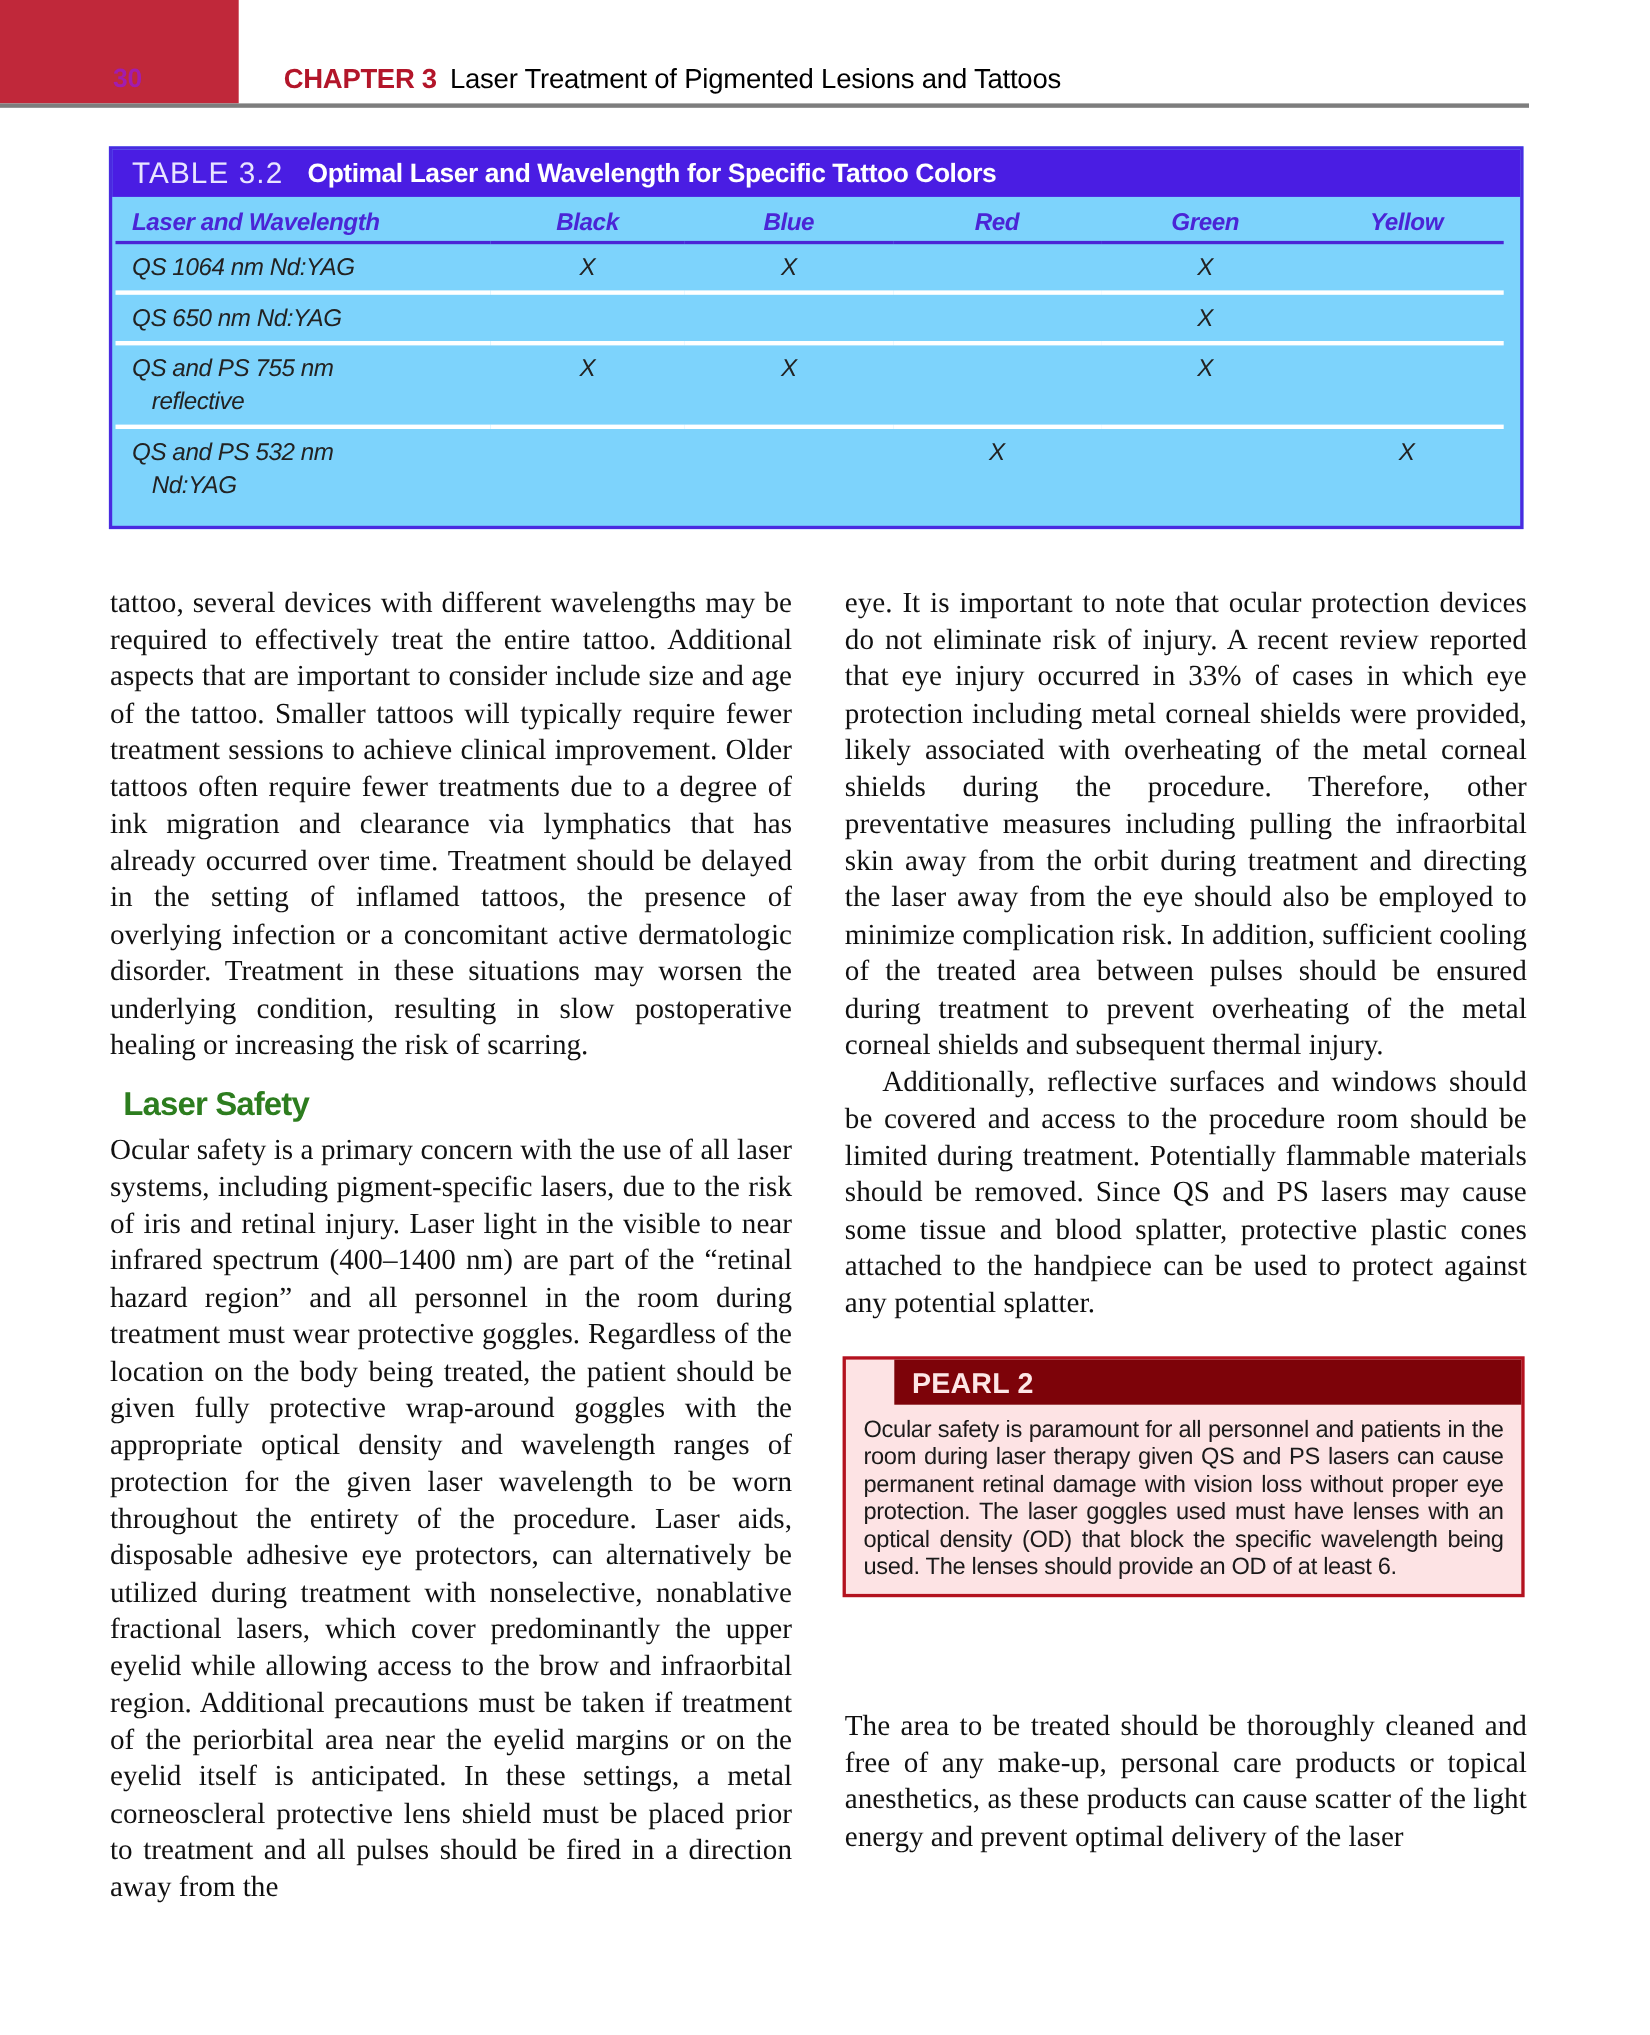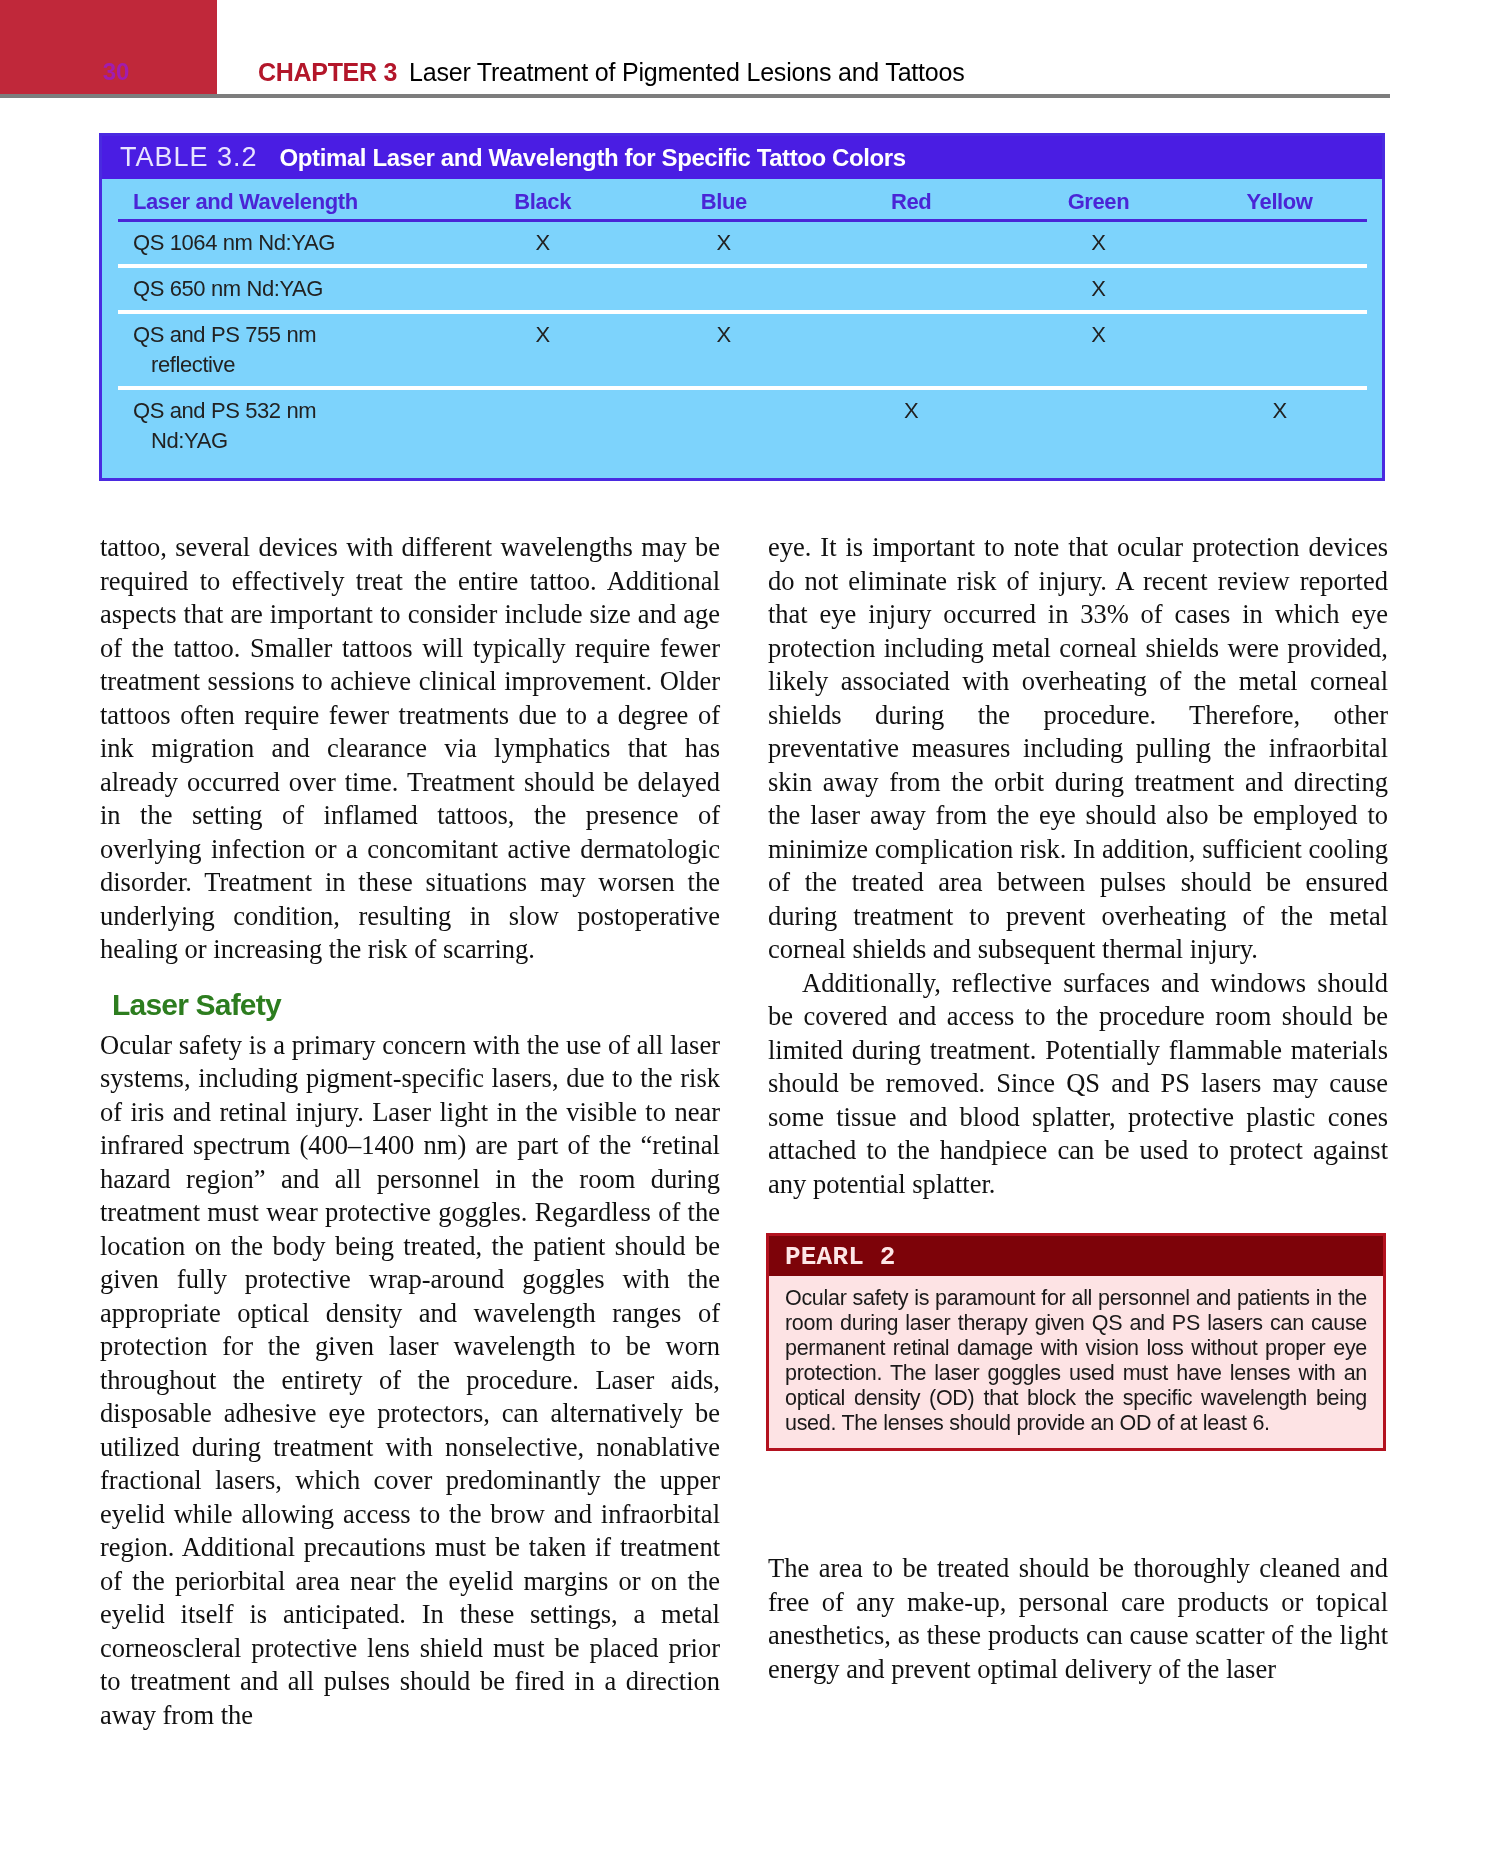--- a/index.html
+++ b/index.html
@@ -17,31 +17,31 @@
   .table-num { font-size: 27px; letter-spacing: 1px; color: #e8e4ff; margin-right: 22px; }
   .table-title { font-size: 24px; font-weight: bold; letter-spacing: -0.4px; }
   table.tattoo { border-collapse: collapse; width: 100%; font-family: "Liberation Sans", sans-serif; }
   table.tattoo th { color: #4a25d6; font-size: 22px; font-weight: bold; padding: 10px 0 4px 0; border-bottom: 3px solid #4a25d6; letter-spacing: -0.4px; }
   table.tattoo th.first { text-align: left; padding-left: 15px; }
   table.tattoo td { font-size: 22px; color: #222; padding: 6px 0 6px 0; border-top: 4px solid #ffffff; vertical-align: top; text-align: center; letter-spacing: -0.4px; }
   table.tattoo tr:first-child td { border-top: none; }
   table.tattoo td.laser { text-align: left; padding-left: 15px; line-height: 30px; }
   table.tattoo td.mark { line-height: 30px; }
   .indent2 { display: block; padding-left: 18px; }
-  .header-wrap { padding: 0 15px 0 16px; }
+  .header-wrap { padding: 0 15px 0 3px; font-style: italic; }
 
   .col { position: absolute; width: 620px; font-size: 26.5px; line-height: 33.5px; text-align: justify; }
   .col-left { left: 100px; top: 531px; }
   .col-right { left: 768px; top: 531px; }
   .col p { margin: 0; }
   .indent { text-indent: 34px; }
   .section-heading { font-family: "Liberation Sans", sans-serif; font-weight: bold; color: #2d7d1f; font-size: 30px; letter-spacing: -0.8px; margin: 18px 0 4px 12px; line-height: 40px; }
 
   .pearl { position: absolute; left: 766px; top: 1233px; width: 620px; border: 3px solid #b3121f; background: #fde3e4; box-sizing: border-box; }
-  .pearl-head { background: #7d0309; color: #fde6e6; font-family: Liberation Mono, monospace; font-weight: bold; font-size: 26px; padding: 6px 16px 4px 16px; letter-spacing: 0.2px; }
+  .pearl-head { background: #7d0309; color: #fde6e6; font-family: Liberation Sans, sans-serif; font-weight: bold; font-size: 26px; padding: 6px 16px 4px 16px; letter-spacing: 0.2px; margin-left: 44px; }
   .pearl-body { font-family: "Liberation Sans", sans-serif; font-size: 21.5px; line-height: 25px; padding: 10px 16px 12px 16px; text-align: justify; color: #1a1a1a; letter-spacing: -0.3px; }
 </style>
 </head>
 <body>
 
 <div class="page-tab"></div>
 <div class="page-num">30</div>
 <div class="running-head">
   <span class="chapter-label">CHAPTER 3</span><span class="chapter-title">Laser Treatment of Pigmented Lesions and Tattoos</span>
 </div>

